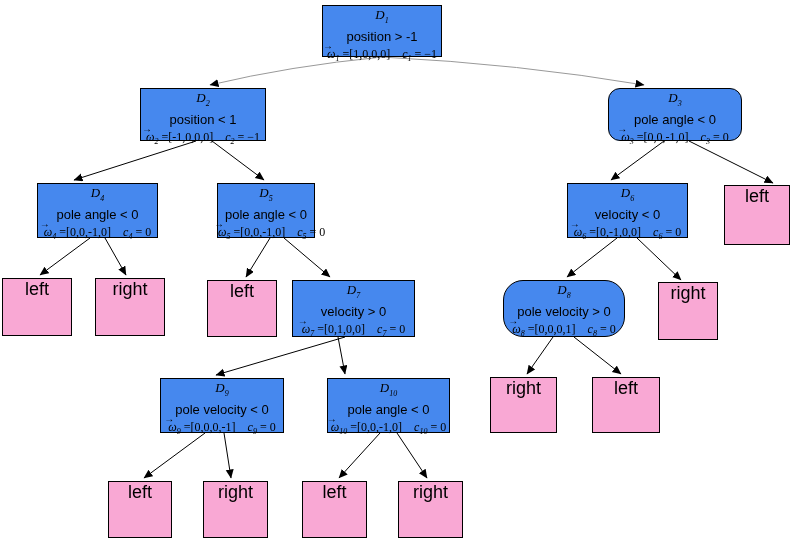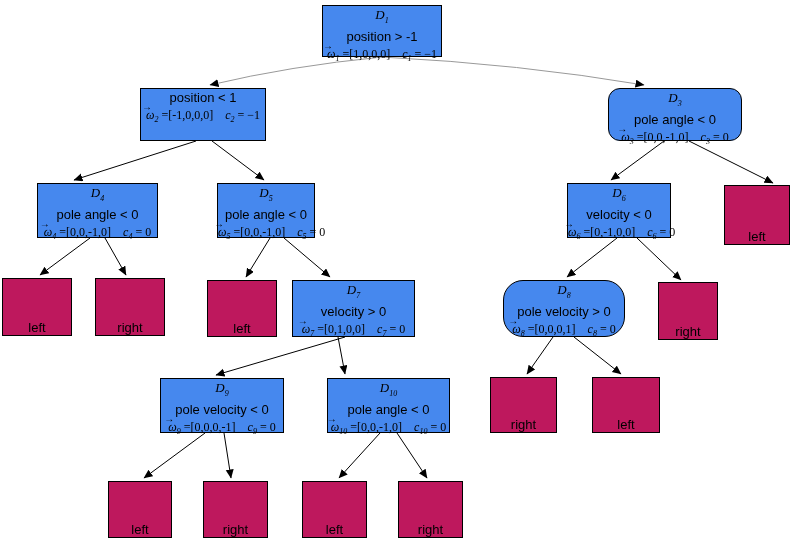--- a/index.html
+++ b/index.html
@@ -14,23 +14,23 @@
           font-family:"Liberation Serif",serif;}
   .dcond{font-size:13px;line-height:15px;margin-top:1px;color:#000;}
   .dmath{font-family:"Liberation Serif",serif;font-size:12px;line-height:16px;
          margin-top:2px;white-space:nowrap;}
   .vec{position:relative;display:inline-block;font-style:italic;}
   .vec .arrow-over{position:absolute;left:-4px;top:-8px;font-size:10px;font-style:normal;}
   .wtxt{margin-left:3px;}
   .csp{display:inline-block;width:12px;}
   .ci{font-style:italic;}
   .cval{margin-left:3px;}
-  .leaf{position:absolute;z-index:2;background:#be185d;border:1px solid #000;
-        box-sizing:border-box;display:flex;align-items:flex-end;justify-content:center;
-        font-size:13px;color:#000;}
+  .leaf{position:absolute;z-index:2;background:#f9a8d4;border:1px solid #000;
+        box-sizing:border-box;display:flex;align-items:flex-start;justify-content:center;
+        font-size:18px;color:#000;}
 </style>
 </head>
 <body>
 
 <div class="canvas">
 
   <svg class="edges" viewBox="0 0 794 540">
     <defs>
       <marker id="ah" markerWidth="12" markerHeight="10" refX="8.5" refY="4" orient="auto" markerUnits="userSpaceOnUse">
         <path d="M0,0 L9,4 L0,8 z" fill="#000"></path>
@@ -60,20 +60,21 @@
     <line x1="574" y1="337" x2="621" y2="374" stroke="#000" stroke-width="1" marker-end="url(#ah)"></line>
   </svg>
 
   <div class="dnode" style="left:322px;top:5px;width:120px;height:52px;">
     <div class="dtitle"><i>D</i><sub>1</sub></div>
     <div class="dcond">position &gt; -1</div>
     <div class="dmath"><span class="vec"><span class="arrow-over">→</span><span>ω</span></span><sub>1</sub><span class="wtxt">=[1,0,0,0]</span><span class="csp"></span><span class="ci">c</span><sub>1</sub><span class="cval">= −1</span></div>
   </div>
 
   <div class="dnode" style="left:140px;top:88px;width:126px;height:53px;">
+    <div class="dtitle"><i>D</i><sub>2</sub></div>
     <div class="dcond">position &lt; 1</div>
     <div class="dmath"><span class="vec"><span class="arrow-over">→</span><span>ω</span></span><sub>2</sub><span class="wtxt">=[-1,0,0,0]</span><span class="csp"></span><span class="ci">c</span><sub>2</sub><span class="cval">= −1</span></div>
   </div>
 
   <div class="dnode" style="left:608px;top:88px;width:134px;height:53px;border-radius:12px;">
     <div class="dtitle"><i>D</i><sub>3</sub></div>
     <div class="dcond">pole angle &lt; 0</div>
     <div class="dmath"><span class="vec"><span class="arrow-over">→</span><span>ω</span></span><sub>3</sub><span class="wtxt">=[0,0,-1,0]</span><span class="csp"></span><span class="ci">c</span><sub>3</sub><span class="cval">= 0</span></div>
   </div>
 
@@ -82,21 +83,21 @@
     <div class="dcond">pole angle &lt; 0</div>
     <div class="dmath"><span class="vec"><span class="arrow-over">→</span><span>ω</span></span><sub>4</sub><span class="wtxt">=[0,0,-1,0]</span><span class="csp"></span><span class="ci">c</span><sub>4</sub><span class="cval">= 0</span></div>
   </div>
 
   <div class="dnode" style="left:217px;top:183px;width:98px;height:55px;text-align:center;">
     <div class="dtitle"><i>D</i><sub>5</sub></div>
     <div class="dcond">pole angle &lt; 0</div>
     <div class="dmath"><span class="vec"><span class="arrow-over">→</span><span>ω</span></span><sub>5</sub><span class="wtxt">=[0,0,-1,0]</span><span class="csp"></span><span class="ci">c</span><sub>5</sub><span class="cval">= 0</span></div>
   </div>
 
-  <div class="dnode" style="left:567px;top:183px;width:104px;height:55px;">
+  <div class="dnode" style="left:567px;top:183px;width:121px;height:55px;">
     <div class="dtitle"><i>D</i><sub>6</sub></div>
     <div class="dcond">velocity &lt; 0</div>
     <div class="dmath"><span class="vec"><span class="arrow-over">→</span><span>ω</span></span><sub>6</sub><span class="wtxt">=[0,-1,0,0]</span><span class="csp"></span><span class="ci">c</span><sub>6</sub><span class="cval">= 0</span></div>
   </div>
 
   <div class="dnode" style="left:292px;top:280px;width:123px;height:57px;">
     <div class="dtitle"><i>D</i><sub>7</sub></div>
     <div class="dcond">velocity &gt; 0</div>
     <div class="dmath"><span class="vec"><span class="arrow-over">→</span><span>ω</span></span><sub>7</sub><span class="wtxt">=[0,1,0,0]</span><span class="csp"></span><span class="ci">c</span><sub>7</sub><span class="cval">= 0</span></div>
   </div>

